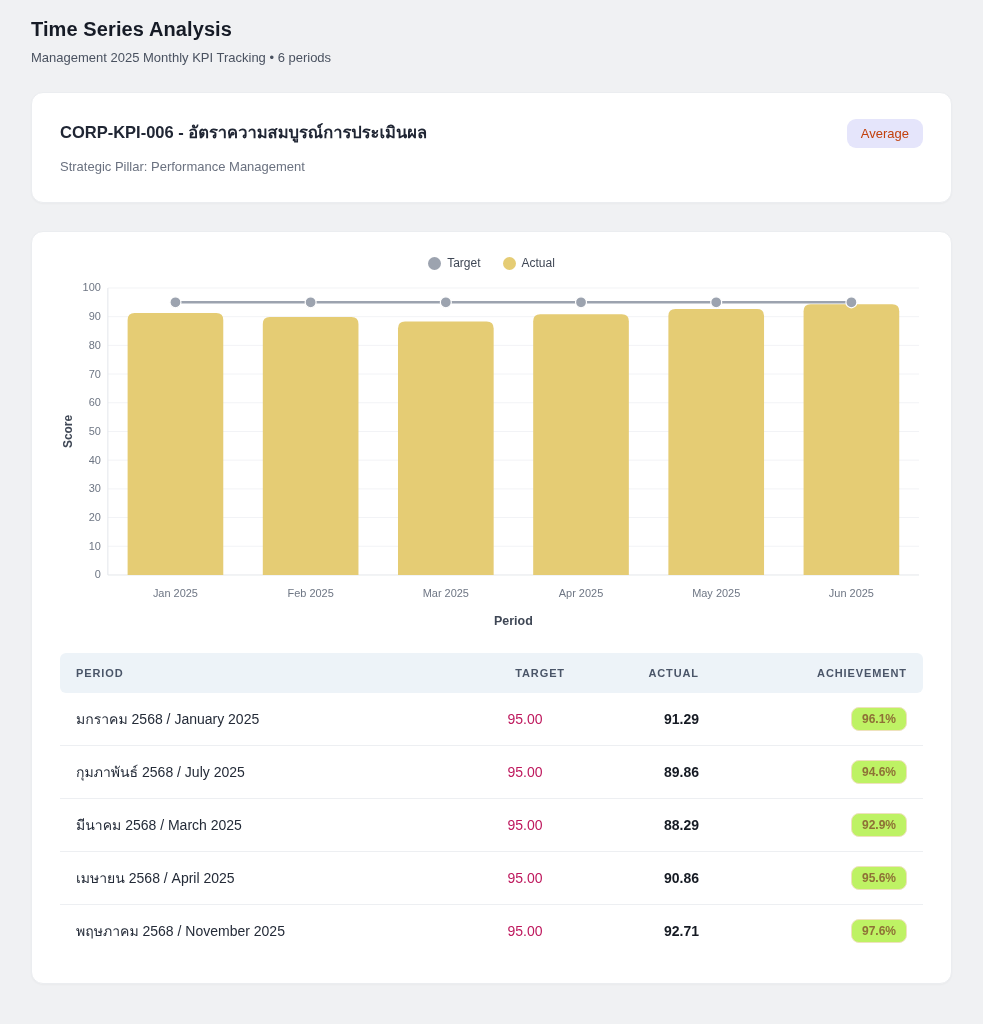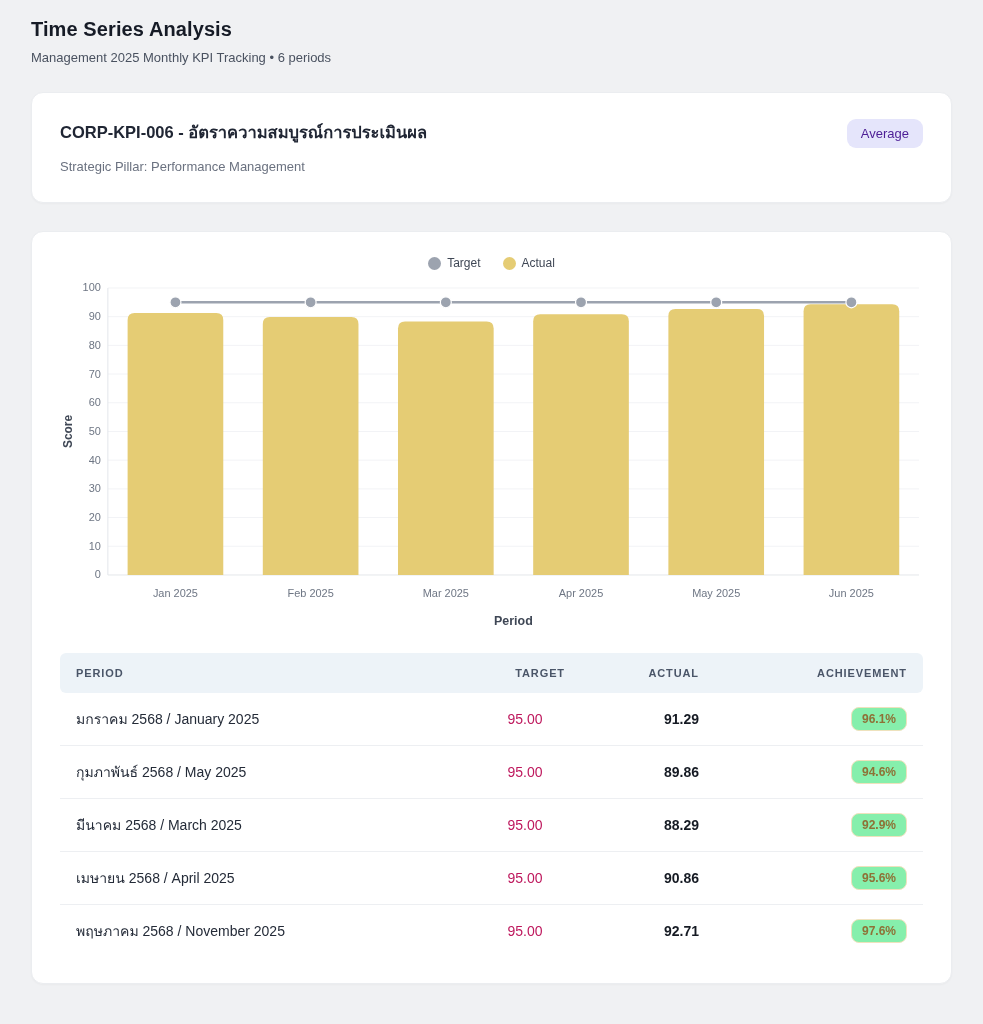--- a/index.html
+++ b/index.html
@@ -41,21 +41,21 @@
     font-weight: 700;
     color: #202634;
     margin-bottom: 14px;
   }
   .kpi-card .kpi-subtitle {
     font-size: 13px;
     color: #6b7280;
   }
   .avg-badge {
     background: #e5e5fb;
-    color: #4c1d95;
+    color: #c2410c;
     font-size: 13px;
     font-weight: 500;
     padding: 7px 14px;
     border-radius: 9px;
     white-space: nowrap;
   }
   .chart-card {
     margin-top: 28px;
     padding: 24px 28px 26px 28px;
   }
@@ -107,21 +107,21 @@
     font-size: 14px;
     vertical-align: middle;
   }
   table.kpi-table tbody tr:last-child td { border-bottom: none; }
   td.td-period { color: #242b38; }
   td.td-target { color: #be185d; text-align: center; width: 112px; }
   td.td-actual { color: #151a23; font-weight: 700; text-align: right; width: 134px; }
   td.td-achieve { text-align: right; width: 208px; }
   .badge-achieve {
     display: inline-block;
-    background: #86efac;
+    background: #bef264;
     border: 1px solid #eee2bd;
     color: #8e7136;
     font-size: 12px;
     font-weight: 600;
     padding: 4px 10px;
     border-radius: 8px;
   }
 </style>
 </head>
 <body>
@@ -213,21 +213,21 @@
   <tr>
     <td class="td-period">มกราคม 2568 / January 2025</td>
     <td class="td-target">95.00</td>
     <td class="td-actual">91.29</td>
     <td class="td-achieve">
       <span class="badge-achieve">96.1%</span>
     </td>
   </tr>
 
   <tr>
-    <td class="td-period">กุมภาพันธ์ 2568 / May 2025</td>
+    <td class="td-period">กุมภาพันธ์ 2568 / July 2025</td>
     <td class="td-target">95.00</td>
     <td class="td-actual">89.86</td>
     <td class="td-achieve">
       <span class="badge-achieve">94.6%</span>
     </td>
   </tr>
 
   <tr>
     <td class="td-period">มีนาคม 2568 / March 2025</td>
     <td class="td-target">95.00</td>

